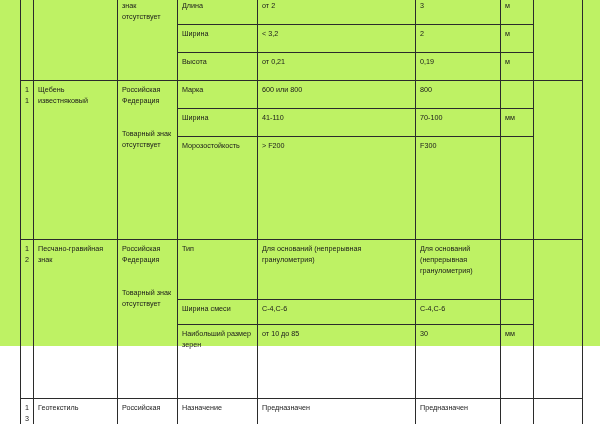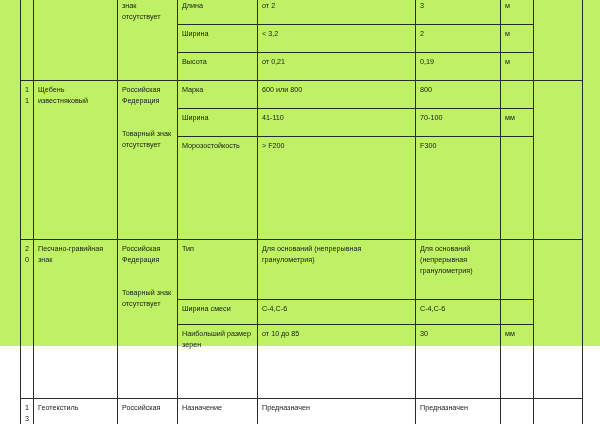--- a/index.html
+++ b/index.html
@@ -117,21 +117,21 @@
         <td>мм</td>
       </tr>
       <tr>
         <td style="height:97px">Морозостойкость</td>
         <td>&gt; F200</td>
         <td>F300</td>
         <td></td>
       </tr>
 
       <tr>
-        <td rowspan="3">20</td>
+        <td rowspan="3">12</td>
         <td rowspan="3" class="mid">Песчано-гравийная знак</td>
         <td rowspan="3">
           <span class="cellline">Российская Федерация</span>
           <span class="cellline" style="margin-top:22px;">Товарный знак отсутствует</span>
         </td>
         <td style="height:54px">Тип</td>
         <td>Для оснований (непрерывная гранулометрия)</td>
         <td>Для оснований (непрерывная гранулометрия)</td>
         <td></td>
         <td rowspan="3"></td>

